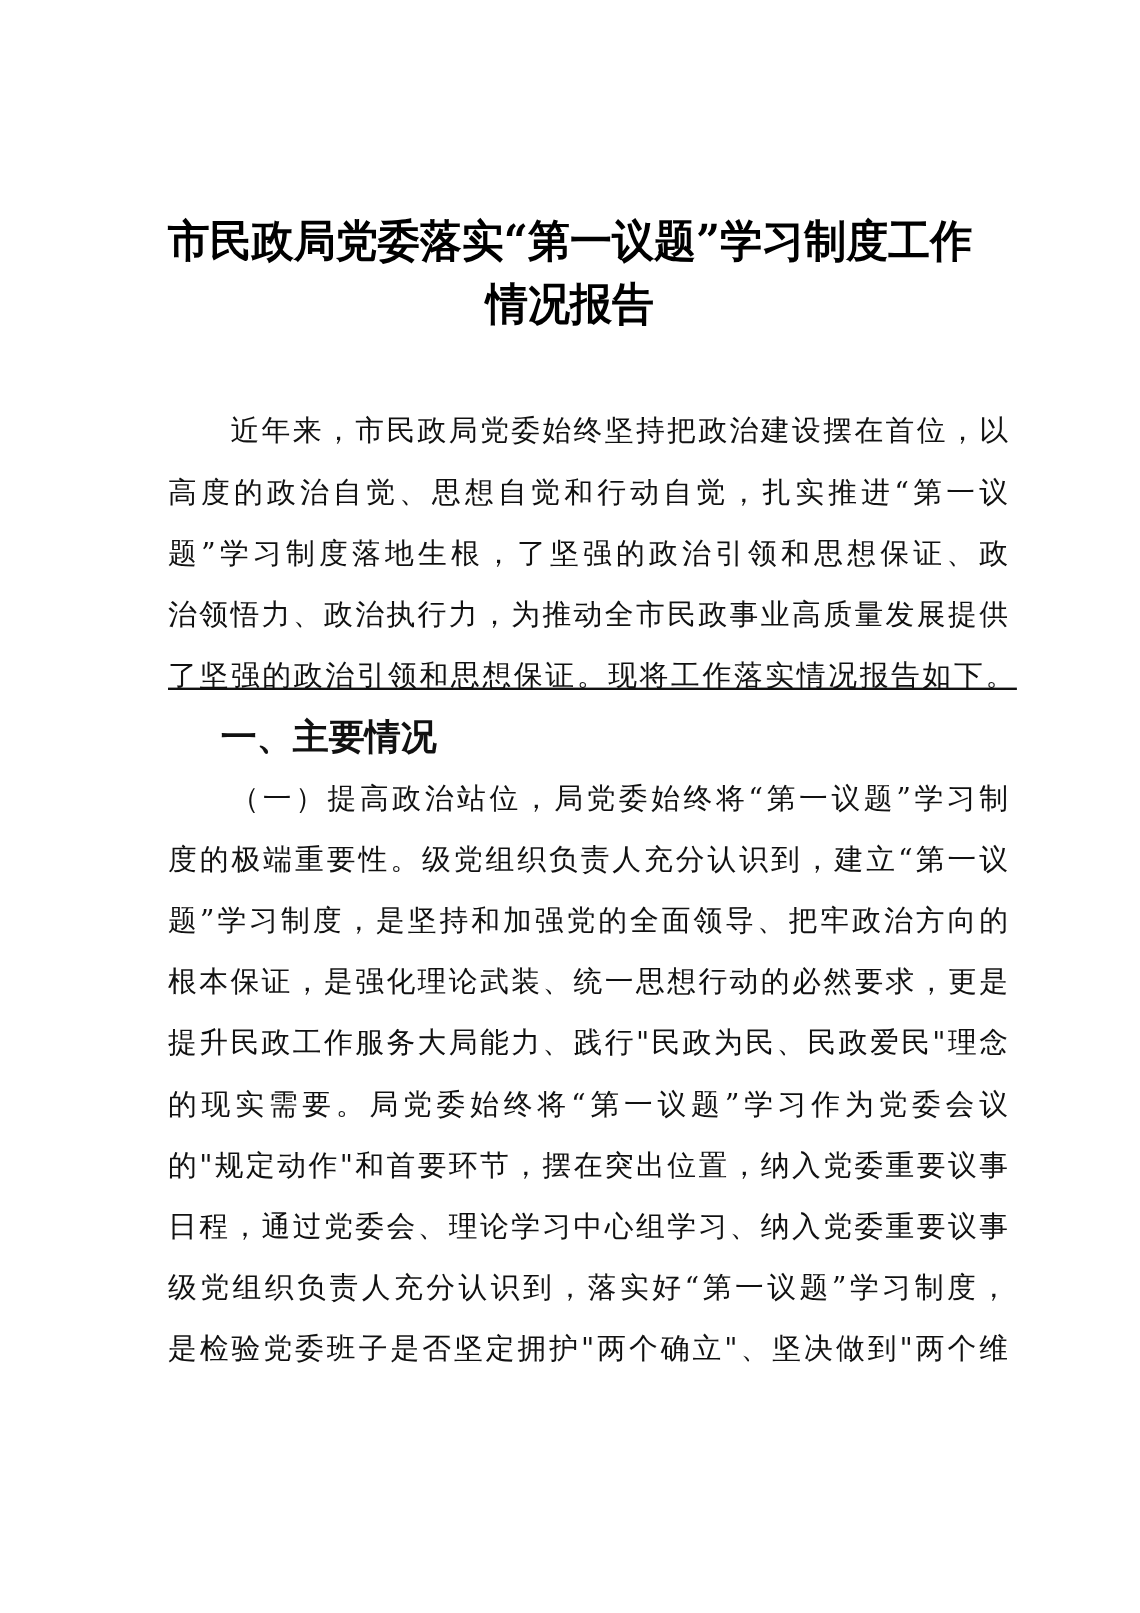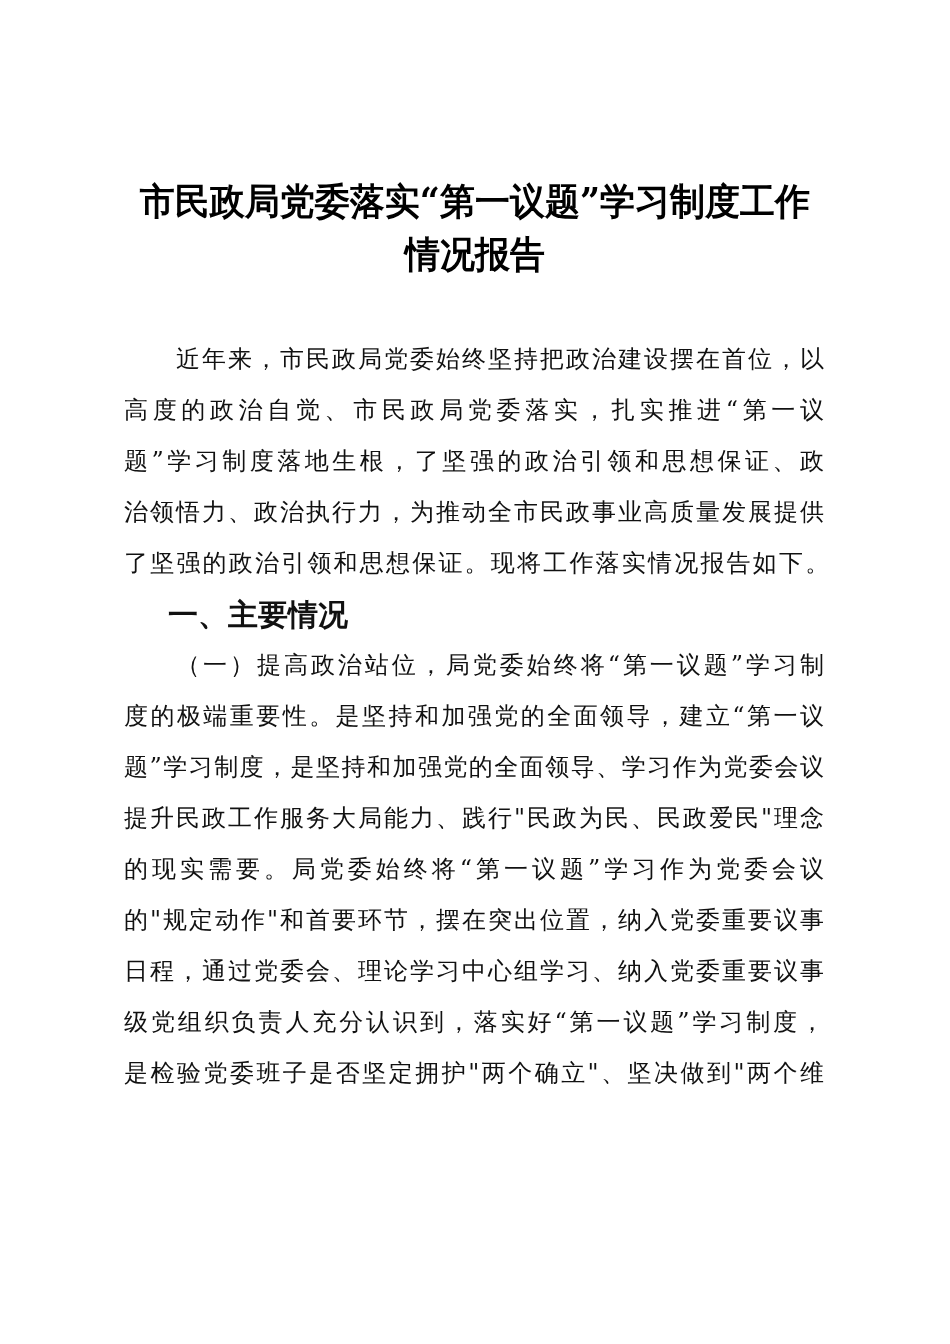--- a/index.html
+++ b/index.html
@@ -34,41 +34,42 @@
       line-height: 50px;
       letter-spacing: 0px;
       transform: scaleY(1.05);
     }
     .title .tline {
       display: block;
       white-space: nowrap;
     }
     .body-lines {
       position: absolute;
-      left: 124px;
+      left: 140px;
       top: 334px;
       width: 700px;
     }
     .line {
       display: block;
       height: 51px;
       line-height: 51px;
       white-space: nowrap;
       font-family: "DejaVu Serif", "Liberation Serif", serif;
       font-size: 24px;
       text-align: justify;
       text-align-last: justify;
       color: #111111;
     }
     .line.indent {
       padding-left: 52px;
     }
     .line.last {
       text-align-last: left;
       letter-spacing: 2.2px;
+      text-decoration: underline;
     }
     .line.heading {
       font-family: "DejaVu Sans", "Liberation Sans", sans-serif;
       font-weight: bold;
       font-size: 30px;
       text-align-last: left;
       padding-left: 44px;
       letter-spacing: 0px;
     }
   </style>
@@ -78,30 +79,31 @@
 <div class="page">
 
   <div class="title">
     <span class="tline">市民政局党委落实“第一议题”学习制度工作</span>
     <span class="tline">情况报告</span>
   </div>
 
   <div class="body-lines">
 
     <span class="line indent">近年来，市民政局党委始终坚持把政治建设摆在首位，以</span>
-    <span class="line">高度的政治自觉、市民政局党委落实，扎实推进“第一议</span>
+    <span class="line">高度的政治自觉、思想自觉和行动自觉，扎实推进“第一议</span>
     <span class="line">题”学习制度落地生根，了坚强的政治引领和思想保证、政</span>
     <span class="line">治领悟力、政治执行力，为推动全市民政事业高质量发展提供</span>
     <span class="line last">了坚强的政治引领和思想保证。现将工作落实情况报告如下。</span>
 
     <span class="line heading">一、主要情况</span>
 
     <span class="line indent">（一）提高政治站位，局党委始终将“第一议题”学习制</span>
-    <span class="line">度的极端重要性。是坚持和加强党的全面领导，建立“第一议</span>
-    <span class="line">题”学习制度，是坚持和加强党的全面领导、学习作为党委会议</span>
+    <span class="line">度的极端重要性。级党组织负责人充分认识到，建立“第一议</span>
+    <span class="line">题”学习制度，是坚持和加强党的全面领导、把牢政治方向的</span>
+    <span class="line">根本保证，是强化理论武装、统一思想行动的必然要求，更是</span>
     <span class="line">提升民政工作服务大局能力、践行"民政为民、民政爱民"理念</span>
     <span class="line">的现实需要。局党委始终将“第一议题”学习作为党委会议</span>
     <span class="line">的"规定动作"和首要环节，摆在突出位置，纳入党委重要议事</span>
     <span class="line">日程，通过党委会、理论学习中心组学习、纳入党委重要议事</span>
     <span class="line">级党组织负责人充分认识到，落实好“第一议题”学习制度，</span>
     <span class="line">是检验党委班子是否坚定拥护"两个确立"、坚决做到"两个维</span>
   </div>
 
 </div>
 

